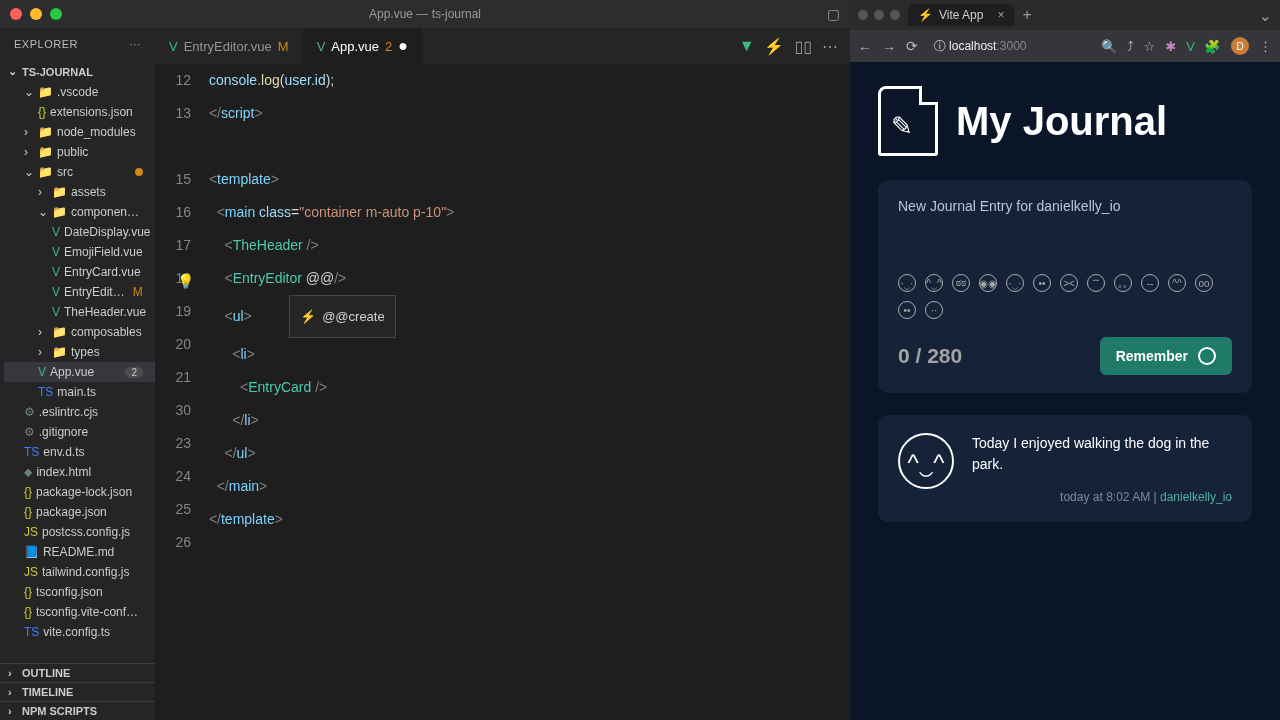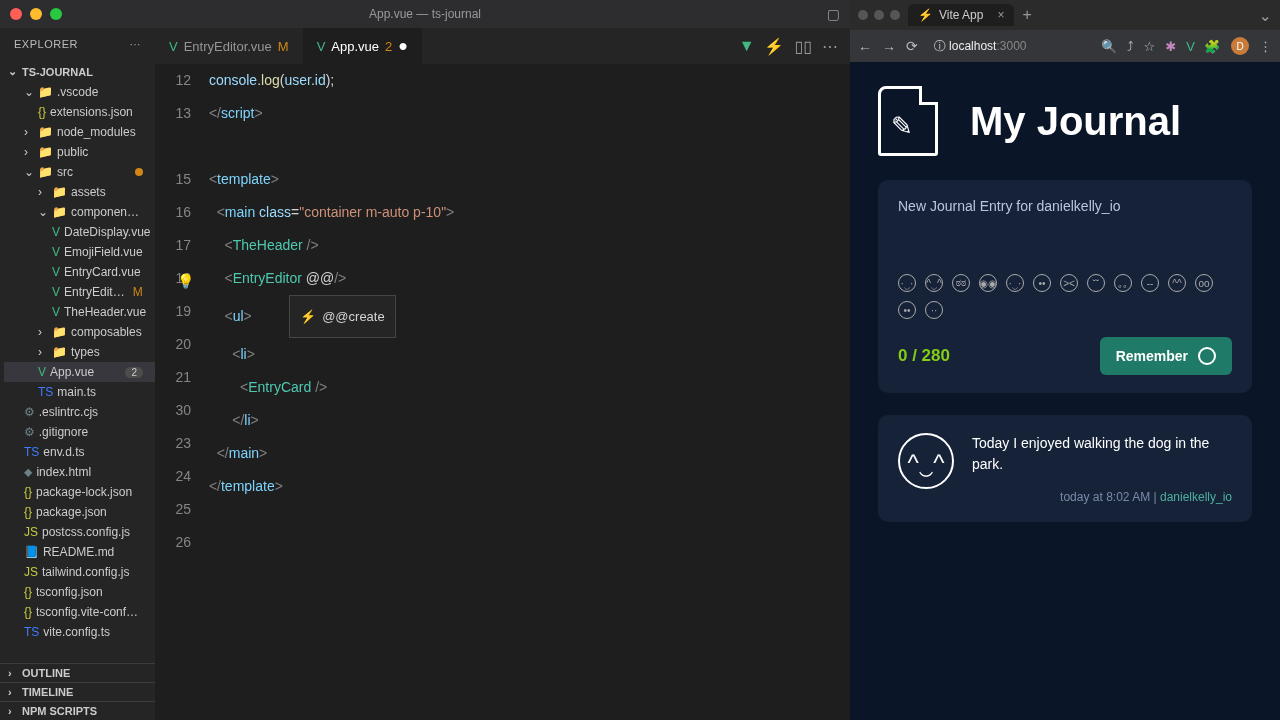--- a/index.html
+++ b/index.html
@@ -74,32 +74,32 @@
 .br-tab .x { margin-left: 8px; color: #999; }
 .br-plus { color: #999; font-size: 16px; }
 .br-toolbar { height: 32px; background: #35363a; display: flex; align-items: center; padding: 0 8px; gap: 10px; }
 .nav-ic { color: #bbb; font-size: 14px; }
 .url { flex: 1; color: #ccc; font-size: 12px; padding: 0 6px; }
 .url .domain { color: #eee; }
 .tool-ic { color: #bbb; font-size: 13px; }
 .avatar { width: 18px; height: 18px; border-radius: 50%; background: #c97b3a; color: #fff; font-size: 10px; display: flex; align-items: center; justify-content: center; }
 
 .app { flex: 1; background: #0b1528; padding: 24px 28px; color: #fff; overflow-y: auto; }
-.app-hdr { display: flex; align-items: center; gap: 32px; margin-bottom: 24px; }
+.app-hdr { display: flex; align-items: center; gap: 18px; margin-bottom: 24px; }
 .app-logo { width: 60px; height: 70px; border: 3px solid #fff; border-radius: 8px 8px 3px 3px; position: relative; }
 .app-logo::before { content: ""; position: absolute; top: -3px; right: -3px; width: 16px; height: 16px; background: #0b1528; border-left: 3px solid #fff; border-bottom: 3px solid #fff; }
 .app-logo::after { content: "✎"; position: absolute; top: 22px; left: 10px; font-size: 26px; }
 .app-title { font-size: 40px; font-weight: 800; }
 
 .card { background: #152238; border-radius: 10px; padding: 18px 20px; margin-bottom: 22px; }
 .entry-input { color: #b9c5da; font-size: 14px; margin-bottom: 60px; }
 .emoji-row { display: flex; gap: 9px; margin-bottom: 18px; flex-wrap: wrap; }
 .emoji { width: 18px; height: 18px; border: 1.5px solid #aaa; border-radius: 50%; font-size: 10px; display: flex; align-items: center; justify-content: center; color: #aaa; }
 .card-ftr { display: flex; justify-content: space-between; align-items: center; }
-.counter { color: #84cc16; font-size: 17px; font-weight: 600; }
+.counter { color: #a3a3a3; font-size: 21px; font-weight: 600; }
 .btn-rem { background: #1f7a68; color: #fff; border: none; padding: 10px 16px; border-radius: 6px; font-size: 14px; font-weight: 600; display: flex; align-items: center; gap: 10px; cursor: pointer; }
 .btn-ic { width: 18px; height: 18px; border: 2px solid #fff; border-radius: 50%; position: relative; }
 
 .entry-card { background: #152238; border-radius: 10px; padding: 18px 20px; display: flex; gap: 18px; }
 .big-emoji { width: 56px; height: 56px; border: 2.5px solid #fff; border-radius: 50%; display: flex; align-items: center; justify-content: center; font-size: 24px; flex-shrink: 0; }
 .entry-body { flex: 1; }
 .entry-text { font-size: 14px; line-height: 1.5; margin-bottom: 15px; }
 .entry-meta { font-size: 12px; text-align: right; color: #7a8aa8; }
 .entry-meta .usr { color: #4fb0a0; }
 </style>
@@ -314,20 +314,21 @@
 <div class="code-line"> <span class="tk-tag">&lt;/</span><span class="tk-el">script</span><span class="tk-tag">&gt;</span></div>
 <div class="code-line">&nbsp;</div>
 <div class="code-line"> <span class="tk-tag">&lt;</span><span class="tk-el">template</span><span class="tk-tag">&gt;</span></div>
 <div class="code-line">   <span class="tk-tag">&lt;</span><span class="tk-el">main</span> <span class="tk-attr">class</span>=<span class="tk-str">"container m-auto p-10"</span><span class="tk-tag">&gt;</span></div>
 <div class="code-line">     <span class="tk-tag">&lt;</span><span class="tk-comp">TheHeader</span> <span class="tk-tag">/&gt;</span></div>
 <div class="code-line" style="position:relative"><span class="lightbulb">💡</span>     <span class="tk-tag">&lt;</span><span class="tk-comp">EntryEditor</span> <span class="tk-at">@@</span><span class="tk-tag">/&gt;</span></div>
 <div class="code-line">     <span class="tk-tag">&lt;</span><span class="tk-el">ul</span><span class="tk-tag">&gt;</span>       <span class="suggest" style="position:static; display:inline-flex; margin-left:10px"><span class="sug-ic">⚡</span><span>@@create</span></span></div>
 <div class="code-line">       <span class="tk-tag">&lt;</span><span class="tk-el">li</span><span class="tk-tag">&gt;</span></div>
 <div class="code-line">         <span class="tk-tag">&lt;</span><span class="tk-comp">EntryCard</span> <span class="tk-tag">/&gt;</span></div>
 <div class="code-line">       <span class="tk-tag">&lt;/</span><span class="tk-el">li</span><span class="tk-tag">&gt;</span></div>
+<div class="code-line">     <span class="tk-tag">&lt;/</span><span class="tk-el">ul</span><span class="tk-tag">&gt;</span></div>
 <div class="code-line">   <span class="tk-tag">&lt;/</span><span class="tk-el">main</span><span class="tk-tag">&gt;</span></div>
 <div class="code-line"> <span class="tk-tag">&lt;/</span><span class="tk-el">template</span><span class="tk-tag">&gt;</span></div>
 <div class="code-line">&nbsp;</div>
         </div>
       </div>
     </div>
   </div>
 </div>
 
 <div class="browser">

